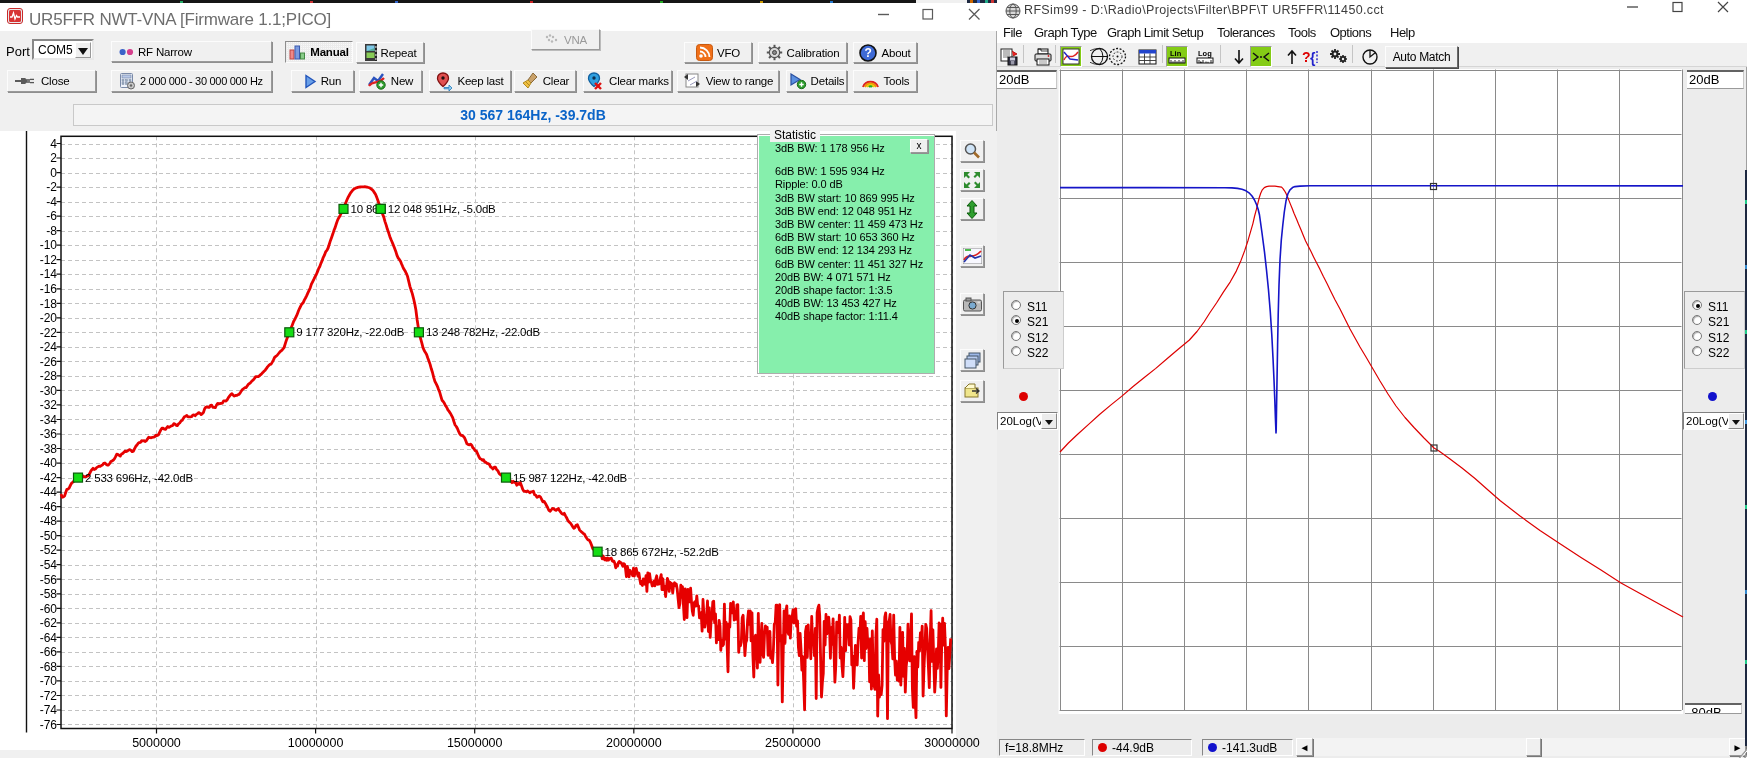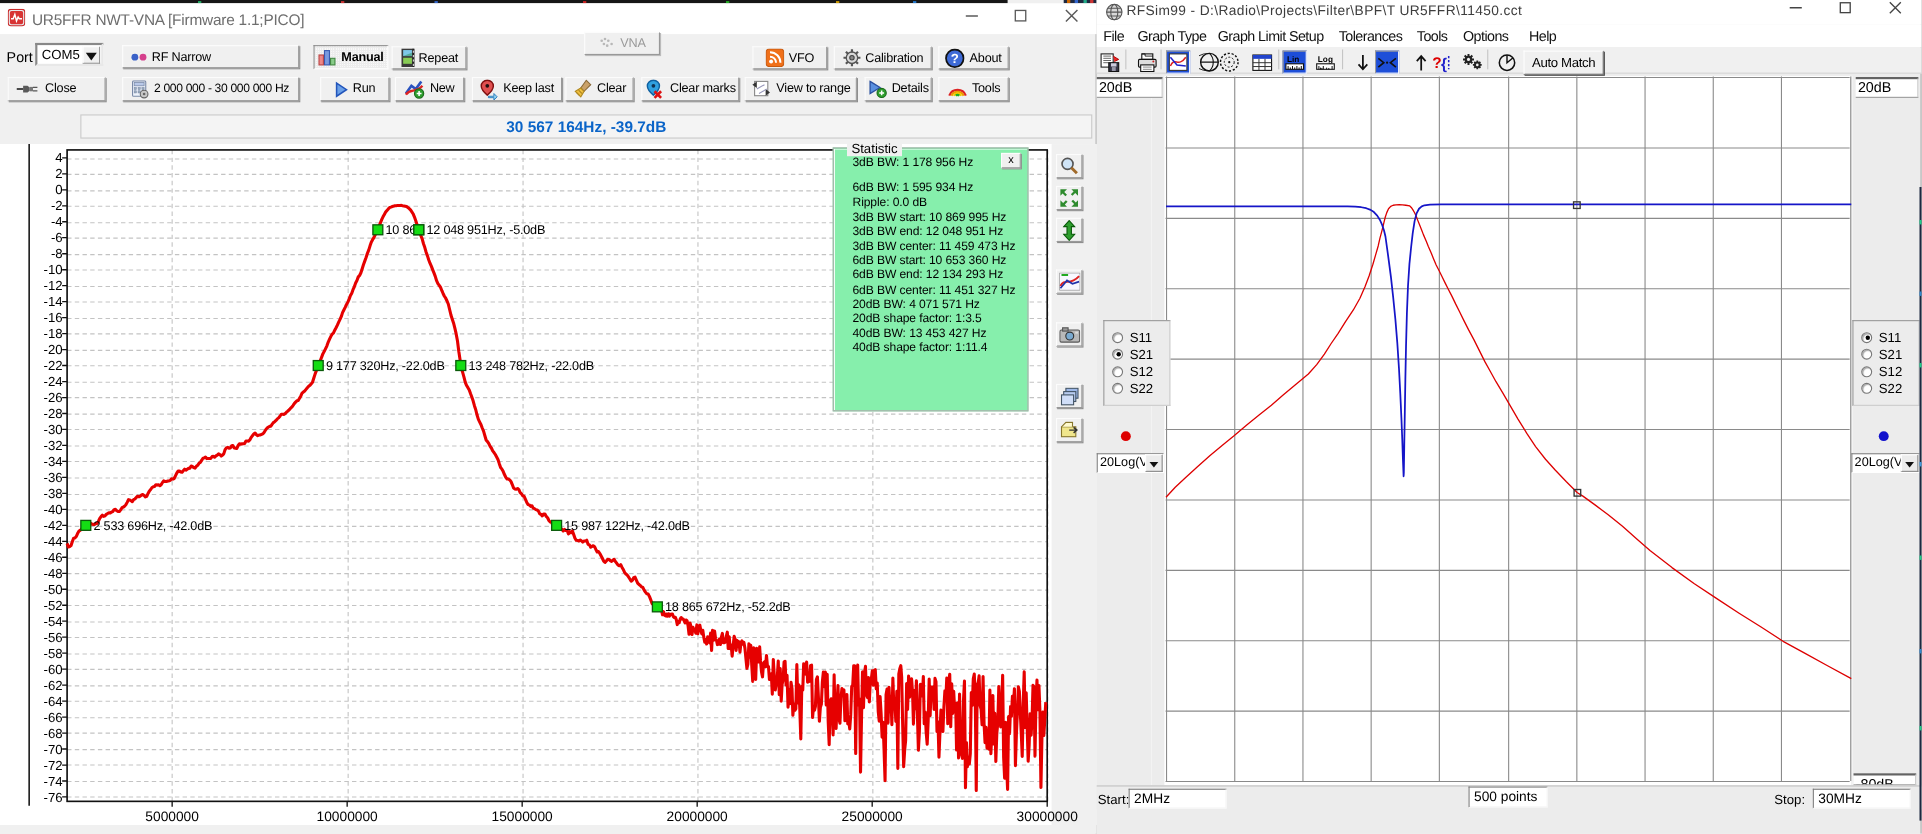--- a/index.html
+++ b/index.html
@@ -1,21 +1,21 @@
 <!DOCTYPE html>
 <html><head><meta charset="utf-8"><style>
 *{margin:0;padding:0;box-sizing:border-box;}
 html,body{width:1747px;height:758px;overflow:hidden;background:#f0f0f0;
  font-family:"Liberation Sans",sans-serif;position:relative;}
 .ab{position:absolute;}
 
 #lw{left:0;top:0;width:997px;height:758px;background:#f0f0f0;border-right:1px solid #a9a9a9;}
 #topstrip{left:0;top:0;width:916px;height:3px;background:#161616;}
 #ltitle{left:0;top:3px;width:997px;height:28px;background:#fff;}
-#ltitle .txt{position:absolute;left:29px;top:7px;font-size:14px;letter-spacing:-0.2px;color:#6e6e6e;}
+#ltitle .txt{position:absolute;left:29px;top:7px;font-size:17px;letter-spacing:-0.2px;color:#6e6e6e;}
 
 .b{position:absolute;background:#f0f0f0;border:1px solid #999;
  border-top-color:#fcfcfc;border-left-color:#fcfcfc;
  box-shadow:1px 1px 0 #8e8e8e;font-size:11.5px;letter-spacing:-0.2px;color:#000;
  display:flex;align-items:center;justify-content:center;gap:4px;white-space:nowrap;overflow:hidden;}
 .b svg{flex:0 0 auto;}
 .b.chk{background:#f8f8f8;background-image:repeating-linear-gradient(0deg,#ececec 0 1px,transparent 1px 2px),repeating-linear-gradient(90deg,#ececec 0 1px,transparent 1px 2px);border:1px solid #8e8e8e;border-bottom-color:#fcfcfc;
  border-right-color:#fcfcfc;box-shadow:none;font-weight:bold;}
 .b.dis{color:#9a9a9a;box-shadow:1px 1px 0 #bbb;}
 .b.la{justify-content:flex-start;padding-left:7px;}
@@ -45,31 +45,31 @@
 #com5 .ar:after{content:"";position:absolute;left:2px;top:5px;border:5px solid transparent;
  border-top:7px solid #111;}
 
 #rw{left:997px;top:0;width:750px;height:758px;background:#ececec;border-right:1px solid #9f9f9f;}
 #rtitle{left:0;top:0;width:750px;height:22px;background:#ffffff;}
 #rtitle .txt{position:absolute;left:27px;top:3px;font-size:12.5px;letter-spacing:0.35px;color:#3d3d3d;}
 #rmenu{left:0;top:22px;width:750px;height:21px;background:#fff;font-size:13px;letter-spacing:-0.5px;color:#111;}
 #rmenu span{position:absolute;top:3px;}
 #rtool{left:0;top:43px;width:750px;height:24px;background:#f0f0f0;border-bottom:1px solid #d5d5d5;}
 .ti{position:absolute;top:3px;width:22px;height:21px;display:flex;align-items:center;justify-content:center;}
-.ti.chk{border:1px solid #9a9a9a;background:#1d4ed8;border-bottom-color:#fff;border-right-color:#fff;}
+.ti.chk{border:1px solid #9a9a9a;background:#84cc16;border-bottom-color:#fff;border-right-color:#fff;}
 .tsep{position:absolute;top:2px;width:1px;height:18px;background:#c5c5c5;}
 #automatch{position:absolute;left:388px;top:3px;width:73px;height:22px;background:#f0f0f0;
  border:1px solid #6a6a6a;border-top-color:#fdfdfd;border-left-color:#fdfdfd;
  box-shadow:1px 1px 0 #4a4a4a;font-size:12px;letter-spacing:-0.3px;text-align:center;line-height:20px;}
 .wbox{position:absolute;background:#fff;font-size:13px;line-height:16px;padding-left:2px;
  border-top:2px solid #636363;border-bottom:1px solid #9a9a9a;border-right:1px solid #c8c8c8;color:#000;}
 #rplot{left:50px;top:69px;width:637px;height:645px;background:#fff;}
 .rgrp{position:absolute;width:61px;height:78px;background:#ececec;border:1px solid #cdcdcd;
  border-top-color:#9a9a9a;border-left-color:#9a9a9a;font-size:12px;}
-.rgrp .ri{position:absolute;left:7px;height:13px;display:flex;align-items:center;gap:6px;}
+.rgrp .ri{position:absolute;left:7px;height:13px;display:flex;align-items:flex-start;gap:6px;}
 .rad{width:10px;height:10px;border-radius:50%;background:#fff;border:1px solid #777;
  box-shadow:inset 1px 1px 1px #aaa;position:relative;}
 .rad.on:after{content:"";position:absolute;left:2.5px;top:2.5px;width:4px;height:4px;
  border-radius:50%;background:#000;}
 .combo{position:absolute;height:18px;background:#fff;border:1px solid #808080;
  border-bottom-color:#fff;border-right-color:#fff;font-size:11.5px;}
 .combo .cart{position:absolute;right:0px;top:0px;width:16px;height:16px;background:#ececec;
  border:1px solid #888;border-top-color:#fff;border-left-color:#fff;}
 .combo .cart:after{content:"";position:absolute;left:3px;top:6px;border:4px solid transparent;
  border-top:5px solid #111;}
@@ -625,26 +625,40 @@
     <div class="ab" style="left:22px;top:392px;width:9px;height:9px;border-radius:50%;background:#dd0000"></div>
     <div class="ab" style="left:711px;top:392px;width:9px;height:9px;border-radius:50%;background:#1111cc"></div>
     <div class="combo" style="left:0px;top:412px;width:61px">
       <span style="position:absolute;left:2px;top:2px">20Log(V:</span>
       <span class="cart"></span>
     </div>
     <div class="combo" style="left:686px;top:412px;width:62px">
       <span style="position:absolute;left:2px;top:2px">20Log(V:</span>
       <span class="cart"></span>
     </div>
-    <div id="startrow" class="ab">
-      <span class="ab" style="left:1px;top:5px">Start:</span>
-      <div class="sinput" style="left:29px;top:2px;width:89px;height:18px">2MHz</div>
-      <div class="sinput" style="left:338px;top:0px;width:72px;height:19px">500 points</div>
-      <span class="ab" style="left:616px;top:5px">Stop:</span>
-      <div class="sinput" style="left:651px;top:2px;width:89px;height:18px">30MHz</div>
+    <div id="statusbar" class="ab">
+      <div class="spanel" style="left:2px;width:86px">f=18.8MHz</div>
+      <div class="spanel" style="left:95px;width:100px"><span style="display:inline-block;width:9px;height:9px;border-radius:50%;background:#dd0000;margin-right:5px"></span>-44.9dB</div>
+      <div class="spanel" style="left:205px;width:91px"><span style="display:inline-block;width:9px;height:9px;border-radius:50%;background:#1111cc;margin-right:5px"></span>-141.3udB</div>
+      <div id="hscroll">
+        <div class="sarr" style="left:0">◄</div>
+        <div id="thumb"></div>
+        <div class="sarr" style="right:0">►</div>
+      </div>
+      <svg class="ab" style="left:741px;top:8px" width="14" height="16" viewBox="0 0 14 16">
+<g stroke="#9a9a9a" stroke-width="1.6">
+          <line x1="12" y1="2" x2="0" y2="16"></line>
+          <line x1="13" y1="7" x2="5" y2="16"></line>
+          <line x1="14" y1="12" x2="10" y2="16"></line>
+        </g>
+<g stroke="#fff" stroke-width="1">
+          <line x1="13.2" y1="2" x2="1.2" y2="16"></line>
+          <line x1="14.2" y1="7" x2="6.2" y2="16"></line>
+        </g>
+      </svg>
     </div>
   </div>
 <div class="ab" style="left:1744.5px;top:170px;width:2.5px;height:576px;background:#1d2840"></div>
 <div class="ab" style="left:1744.5px;top:200px;width:2.5px;height:4px;background:#2c8"></div>
 <div class="ab" style="left:1744.5px;top:265px;width:2.5px;height:4px;background:#38c"></div>
 <div class="ab" style="left:1744.5px;top:330px;width:2.5px;height:4px;background:#2c8"></div>
 <div class="ab" style="left:1744.5px;top:420px;width:2.5px;height:4px;background:#49d"></div>
 <div class="ab" style="left:1744.5px;top:505px;width:2.5px;height:4px;background:#2c8"></div>
 <div class="ab" style="left:1744.5px;top:590px;width:2.5px;height:4px;background:#38c"></div>
 <div class="ab" style="left:1744.5px;top:660px;width:2.5px;height:4px;background:#2c8"></div>

